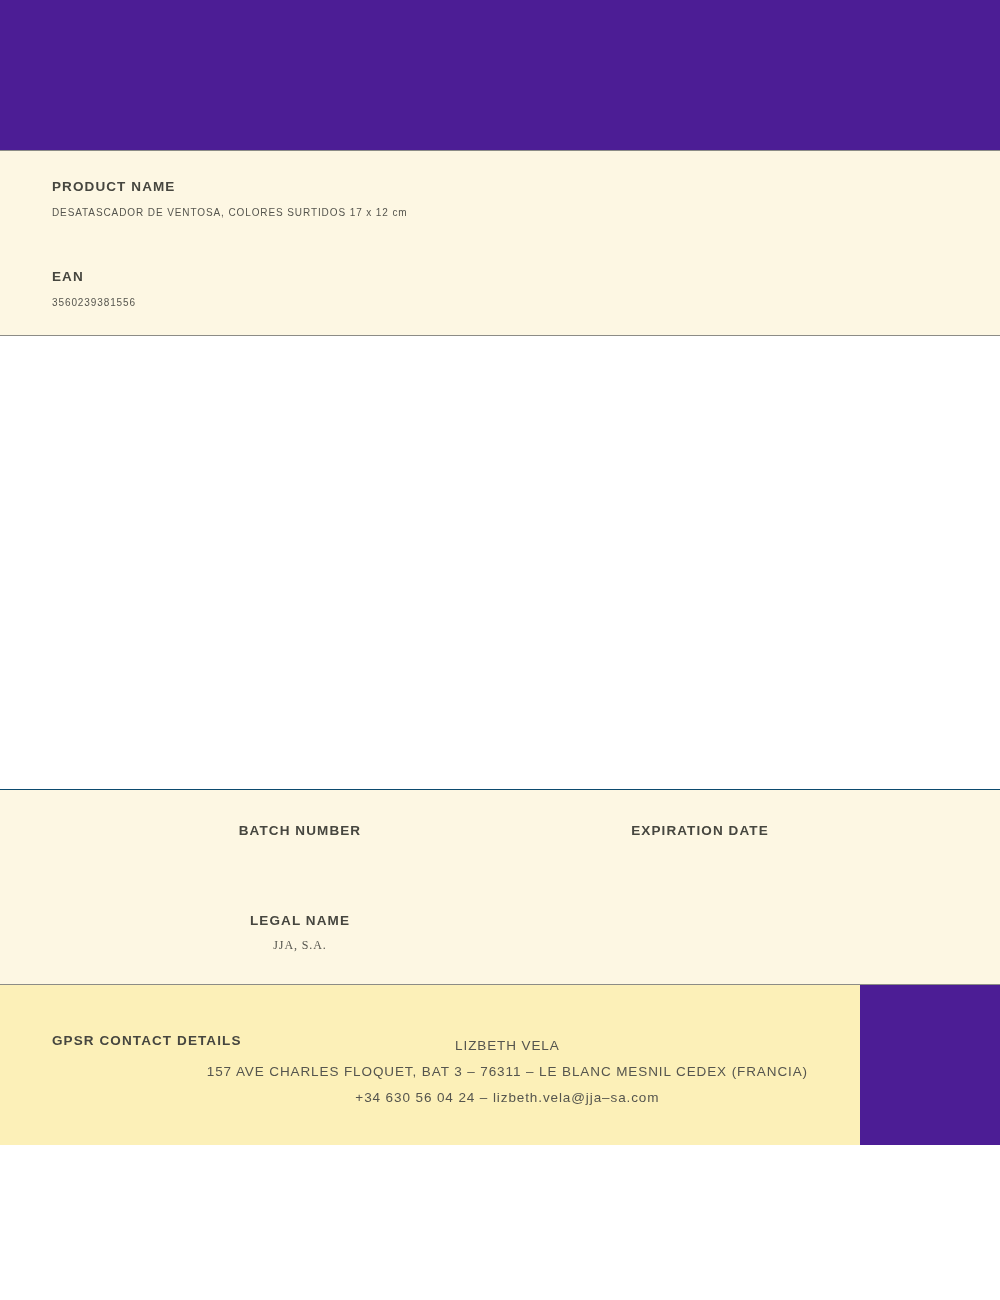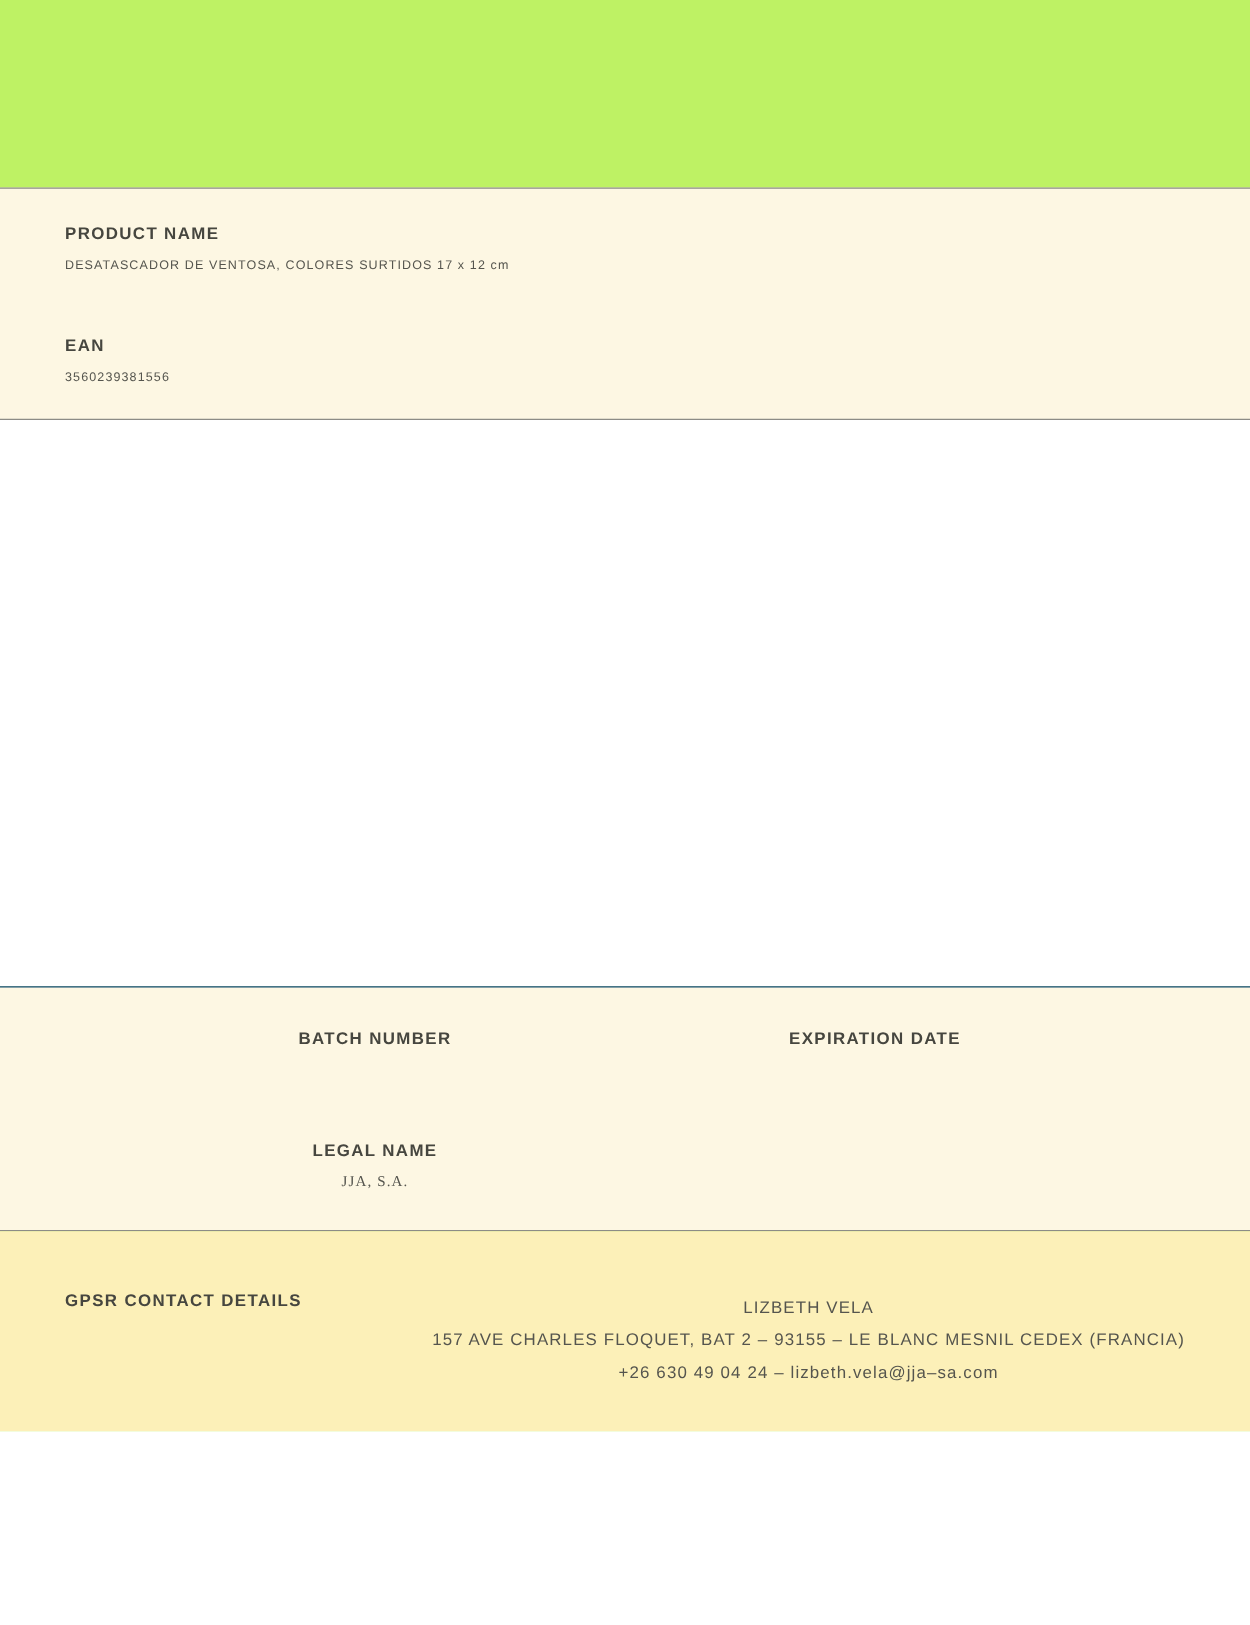--- a/index.html
+++ b/index.html
@@ -14,21 +14,21 @@
     color: #4a4a46;
     position: relative;
     overflow: hidden;
   }
   .page {
     position: absolute;
     top: 0;
     left: 0;
     width: 1000px;
     height: 1300px;
-    background: #bef264;
+    background: #4c1d95;
   }
 
   
   .product-block {
     position: absolute;
     left: 0;
     top: 150px;
     width: 1000px;
     height: 186px;
     background: #fdf7e3;
@@ -131,21 +131,21 @@
   }
   .meta-col.second .meta-value {
     margin-top: 10px;
   }
 
   
   .gpsr-block {
     position: absolute;
     left: 0;
     top: 985px;
-    width: 1000px;
+    width: 860px;
     height: 160px;
     background: #fcf0b8;
     box-sizing: border-box;
   }
   .gpsr-label {
     position: absolute;
     left: 52px;
     top: 48px;
     font-size: 13.5px;
     font-weight: bold;
@@ -199,20 +199,20 @@
     <div class="meta-col second mb-legal">
       <div class="meta-heading">LEGAL NAME</div>
       <div class="meta-value">JJA, S.A.</div>
     </div>
   </div>
 
   <div class="gpsr-block">
     <div class="gpsr-label">GPSR CONTACT DETAILS</div>
     <div class="gpsr-lines">
       <div>LIZBETH VELA</div>
-      <div>157 AVE CHARLES FLOQUET, BAT 2 – 93155 – LE BLANC MESNIL CEDEX (FRANCIA)</div>
-      <div>+26 630 49 04 24 – lizbeth.vela@jja–sa.com</div>
+      <div>157 AVE CHARLES FLOQUET, BAT 3 – 76311 – LE BLANC MESNIL CEDEX (FRANCIA)</div>
+      <div>+34 630 56 04 24 – lizbeth.vela@jja–sa.com</div>
     </div>
   </div>
 
   <div class="bottom-spacer"></div>
 
 </div>
 
 </body></html>

